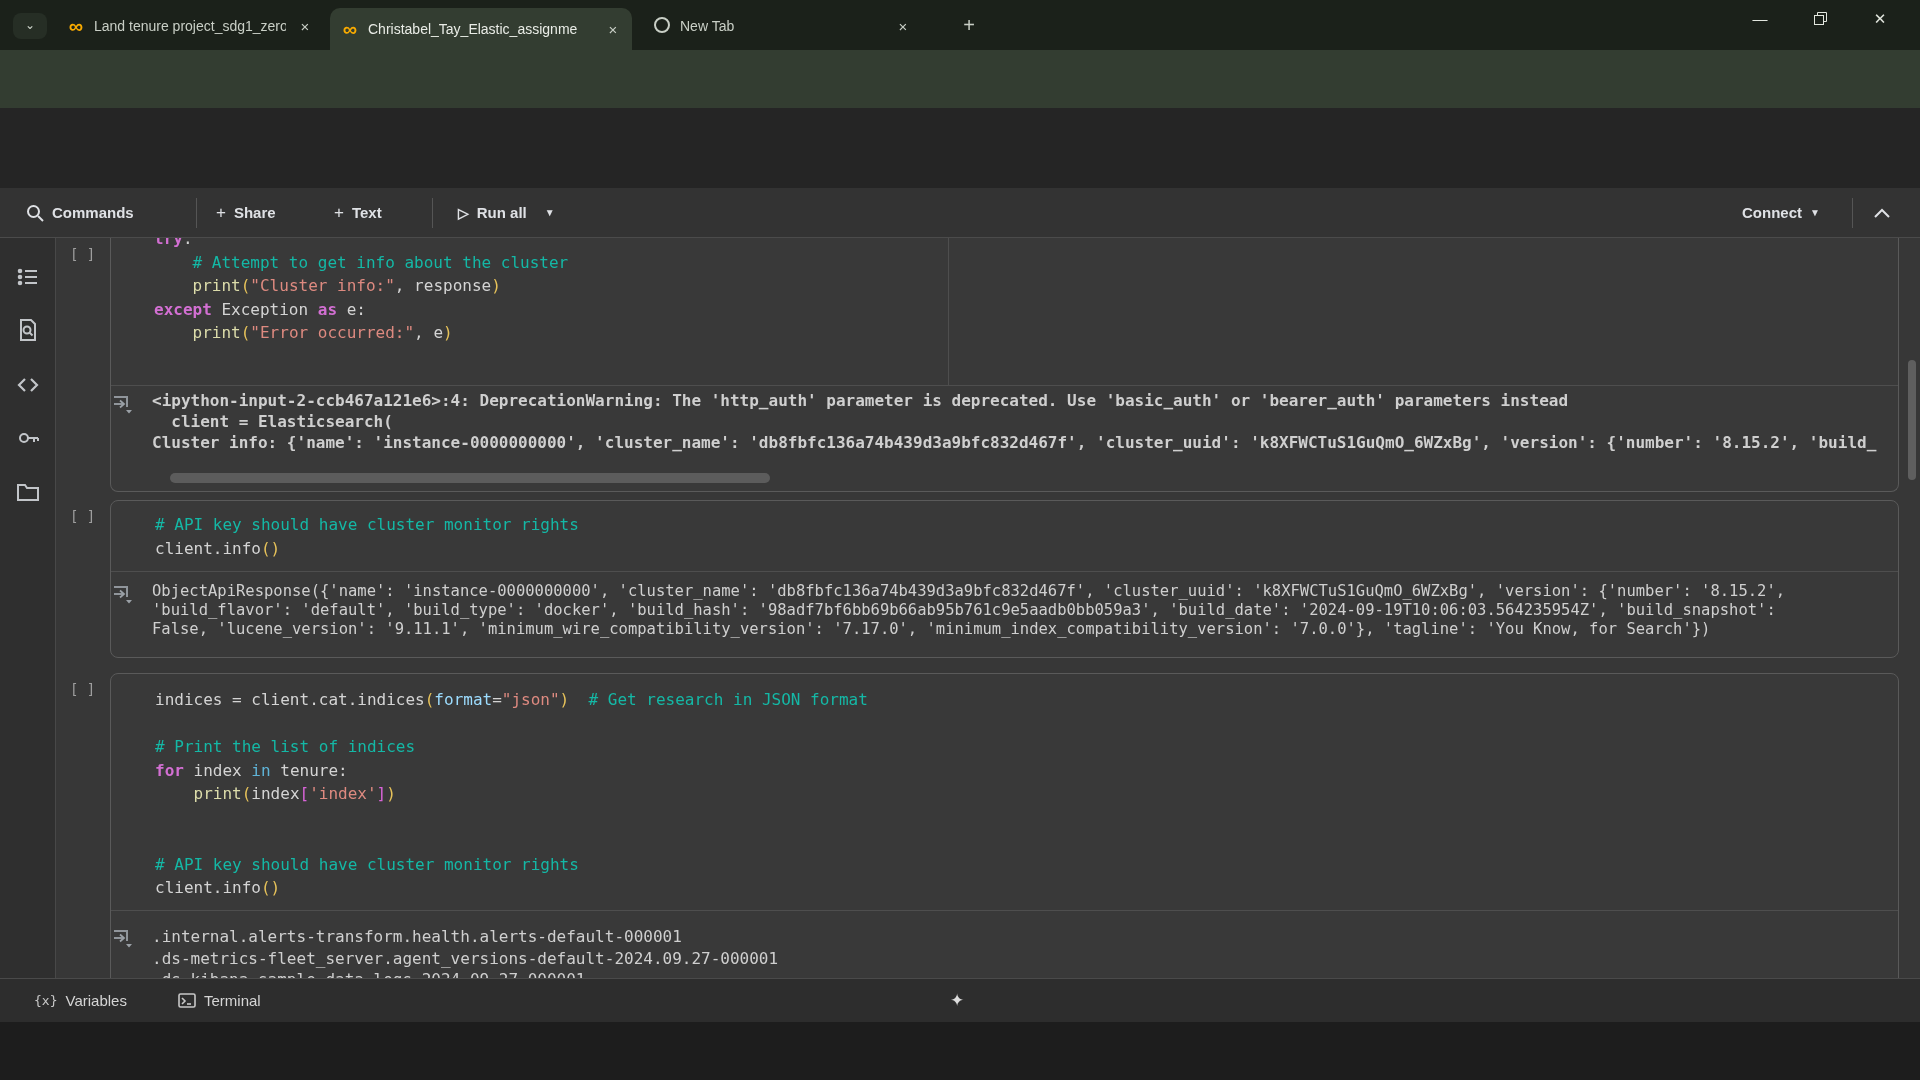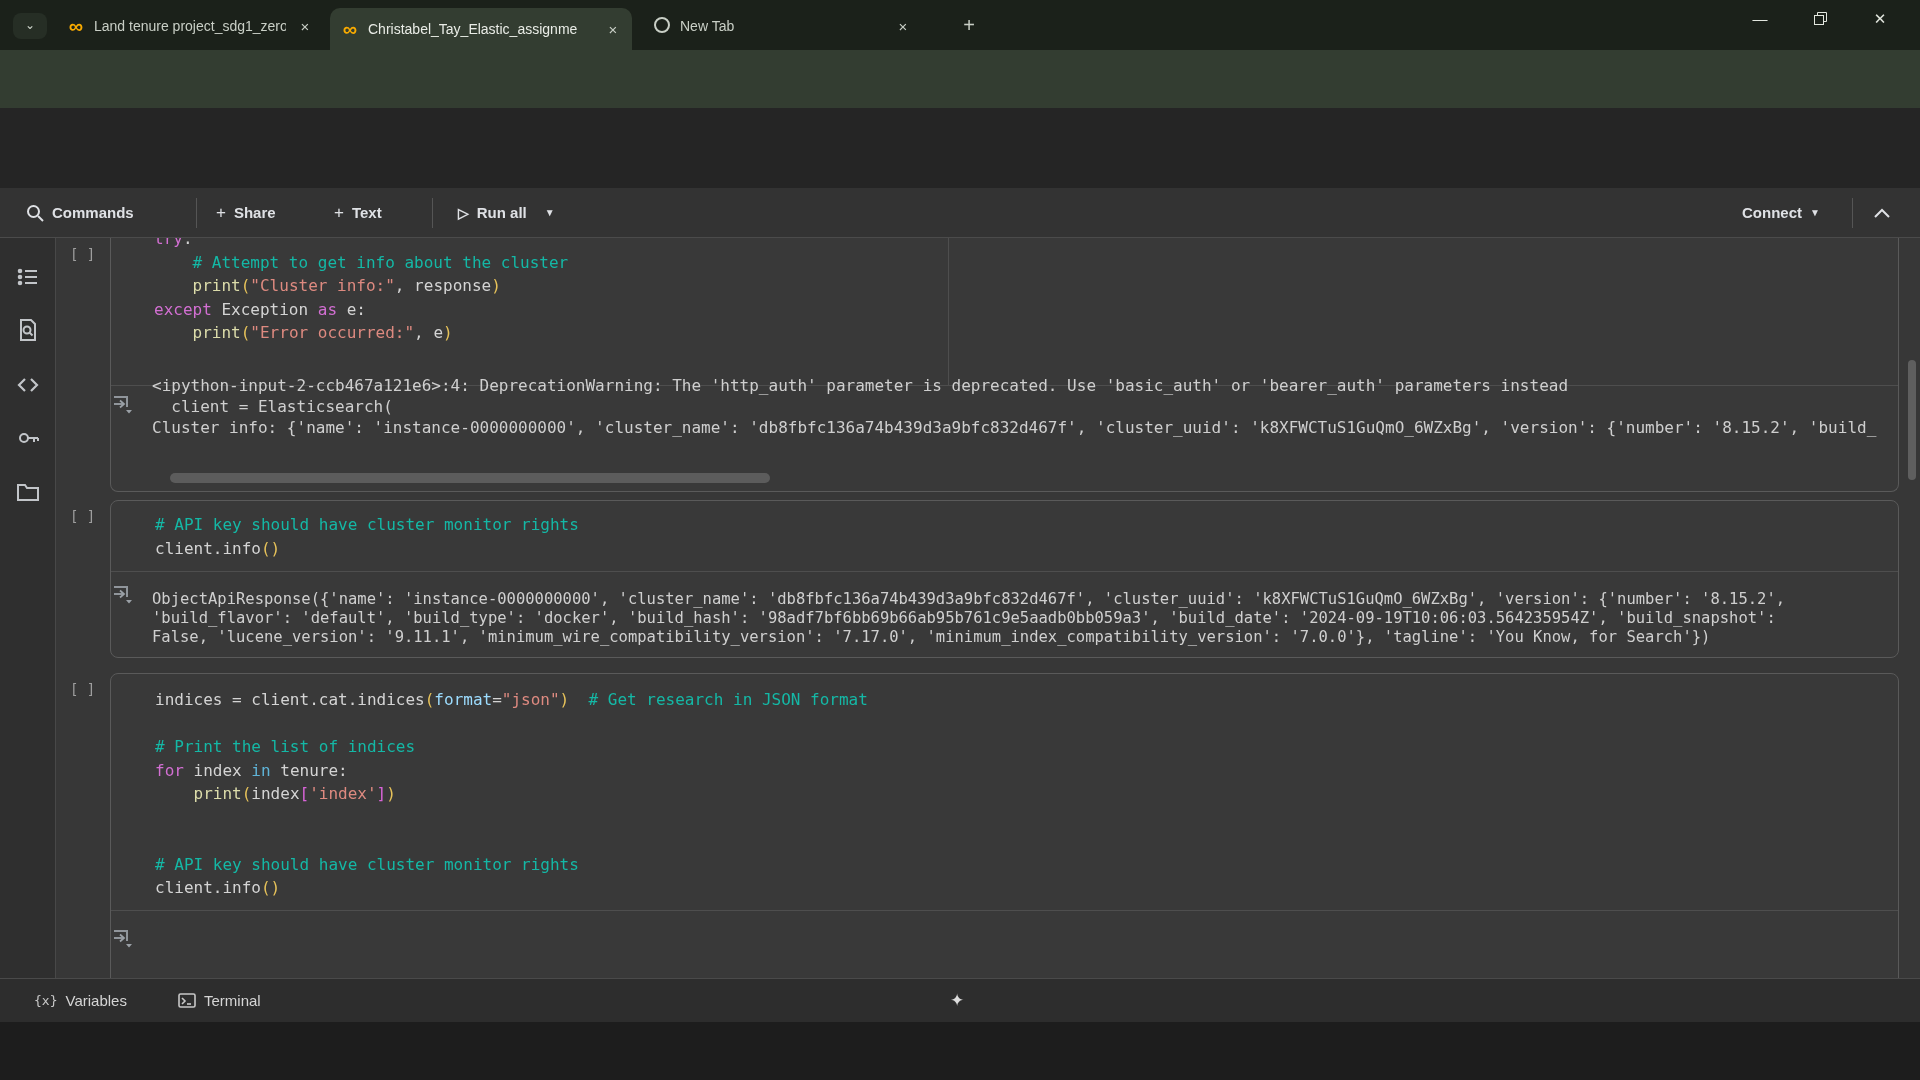--- a/index.html
+++ b/index.html
@@ -54,21 +54,21 @@
   #content { left:0; top:238px; width:1920px; height:740px; background:#373737; overflow:hidden; }
   #sidebar { left:0; top:0; width:56px; height:740px; background:#2f2f2f; border-right:1px solid #484848; }
   .sbicon { left:16px; width:24px; height:24px; color:#c2c5c9; }
   .gutter { left:70px; width:34px; font-family:"DejaVu Sans Mono", monospace; font-size:14px; color:#9e9e9e; }
   .cellbox { background:#393939; border:1px solid #5a5a5a; border-radius:8px; }
   .cl { white-space:pre; font-family:"DejaVu Sans Mono", monospace; font-size:16px; line-height:23.5px; height:23.5px; color:#d4d4d4; }
   .ol { white-space:pre; font-family:"DejaVu Sans Mono", monospace; color:#cfcfcf; }
   .out1 .ol { font-size:16px; line-height:21px; height:21px; }
   .out2 .ol { font-size:15.5px; line-height:19px; height:19px; }
   .out3 .ol { font-size:16px; line-height:21.5px; height:21.5px; }
-  .kw { color:#d26fd2; } .kw2 { color:#5fb4d8; } .fn { color:#dcdcaa; } .str { color:#de8a80; }
+  .kw { color:#d26fd2;font-weight:bold; } .kw2 { color:#5fb4d8; } .fn { color:#dcdcaa; } .str { color:#de8a80; }
   .com { color:#14b8a6; } .b1 { color:#e6c25a; } .b2 { color:#d964d9; } .pm { color:#9cdcfe; } .tx { color:#d4d4d4; }
   .divline { background:#4e4e4e; height:1px; }
   .outicon { width:22px; height:20px; color:#9aa0a6; }
   .hthumb { background:#5c5c5c; border-radius:5px; }
   .vthumb { background:#5f5f5f; border-radius:4px; }
 
   
   #nbfooter { left:0; top:978px; width:1920px; height:44px; background:#2d2d2d; border-top:1px solid #4a4a4a; }
   .ftitem { top:0; height:43px; display:flex; align-items:center; gap:8px; color:#d5d5d5; font-size:15px; }
   .varsicon { font-family:"DejaVu Sans Mono", monospace; font-size:13px; color:#c8c8c8; }
@@ -288,21 +288,21 @@
 
     <span class="abs outicon" style="left:112px; top:156px;">
       <svg width="22" height="20" viewBox="0 0 22 20" fill="none" stroke="currentColor" stroke-width="1.8">
           <line x1="2" y1="3" x2="14" y2="3"></line>
           <line x1="2" y1="10" x2="11" y2="10"></line>
           <polyline points="8,6.5 12,10 8,13.5"></polyline>
           <line x1="15" y1="2" x2="15" y2="13"></line>
           <polygon points="14,16 20,16 17,19.5" fill="currentColor" stroke="none"></polygon>
         </svg>
     </span>
-    <div class="abs out1" style="left:152px; top:137px; width:1746px; overflow:hidden;">
+    <div class="abs out1" style="left:152px; top:152px; width:1746px; overflow:hidden;font-weight:bold;">
         <div class="ol">&lt;ipython-input-2-ccb467a121e6&gt;:4: DeprecationWarning: The 'http_auth' parameter is deprecated. Use 'basic_auth' or 'bearer_auth' parameters instead</div>
         <div class="ol">  client = Elasticsearch(</div>
         <div class="ol">Cluster info: {'name': 'instance-0000000000', 'cluster_name': 'db8fbfc136a74b439d3a9bfc832d467f', 'cluster_uuid': 'k8XFWCTuS1GuQmO_6WZxBg', 'version': {'number': '8.15.2', 'build_</div>
       </div>
     <div class="abs hthumb" style="left:170px; top:235px; width:600px; height:10px;"></div>
 
     <div class="abs gutter" style="top:270px;">[ ]</div>
     <div class="abs cellbox" style="left:110px; top:262px; width:1789px; height:158px;">
       <div style="position:absolute; left:44px; top:12px;">
           <div class="cl"><span class="com"># API key should have cluster monitor rights</span></div>
@@ -313,21 +313,21 @@
     <div class="abs divline" style="left:111px; top:333px; width:1787px;"></div>
     <span class="abs outicon" style="left:112px; top:346px;">
       <svg width="22" height="20" viewBox="0 0 22 20" fill="none" stroke="currentColor" stroke-width="1.8">
           <line x1="2" y1="3" x2="14" y2="3"></line>
           <line x1="2" y1="10" x2="11" y2="10"></line>
           <polyline points="8,6.5 12,10 8,13.5"></polyline>
           <line x1="15" y1="2" x2="15" y2="13"></line>
           <polygon points="14,16 20,16 17,19.5" fill="currentColor" stroke="none"></polygon>
         </svg>
     </span>
-    <div class="abs out2" style="left:152px; top:352px; width:1746px; overflow:hidden;">
+    <div class="abs out2" style="left:152px; top:344px; width:1746px; overflow:hidden;">
         <div class="ol">ObjectApiResponse({'name': 'instance-0000000000', 'cluster_name': 'db8fbfc136a74b439d3a9bfc832d467f', 'cluster_uuid': 'k8XFWCTuS1GuQmO_6WZxBg', 'version': {'number': '8.15.2',</div>
         <div class="ol">'build_flavor': 'default', 'build_type': 'docker', 'build_hash': '98adf7bf6bb69b66ab95b761c9e5aadb0bb059a3', 'build_date': '2024-09-19T10:06:03.564235954Z', 'build_snapshot':</div>
         <div class="ol">False, 'lucene_version': '9.11.1', 'minimum_wire_compatibility_version': '7.17.0', 'minimum_index_compatibility_version': '7.0.0'}, 'tagline': 'You Know, for Search'})</div>
       </div>
 
     <div class="abs gutter" style="top:443px;">[ ]</div>
     <div class="abs cellbox" style="left:110px; top:435px; width:1789px; height:400px; border-radius:8px 8px 0 0;">
       <div style="position:absolute; left:44px; top:14px;">
           <div class="cl"><span class="tx">indices = client.cat.indices</span><span class="b1">(</span><span class="pm">format</span><span class="tx">=</span><span class="str">"json"</span><span class="b1">)</span><span class="tx">  </span><span class="com"># Get research in JSON format</span></div>
           <div class="cl"> </div>
@@ -343,20 +343,25 @@
     <div class="abs divline" style="left:111px; top:672px; width:1787px;"></div>
     <span class="abs outicon" style="left:112px; top:690px;">
       <svg width="22" height="20" viewBox="0 0 22 20" fill="none" stroke="currentColor" stroke-width="1.8">
           <line x1="2" y1="3" x2="14" y2="3"></line>
           <line x1="2" y1="10" x2="11" y2="10"></line>
           <polyline points="8,6.5 12,10 8,13.5"></polyline>
           <line x1="15" y1="2" x2="15" y2="13"></line>
           <polygon points="14,16 20,16 17,19.5" fill="currentColor" stroke="none"></polygon>
         </svg>
     </span>
+    <div class="abs out3" style="left:152px; top:688px; width:1746px; overflow:hidden;">
+        <div class="ol">.internal.alerts-transform.health.alerts-default-000001</div>
+        <div class="ol">.ds-metrics-fleet_server.agent_versions-default-2024.09.27-000001</div>
+        <div class="ol">.ds-kibana_sample_data_logs-2024.09.27-000001</div>
+      </div>
 
     <div class="abs vthumb" style="left:1908px; top:122px; width:8px; height:120px;"></div>
   </div>
 
   <div id="nbfooter" class="abs">
     <div class="abs ftitem" style="left:34px;">
       <span class="varsicon">{x}</span>
       <span>Variables</span>
     </div>
     <div class="abs ftitem" style="left:178px;">

